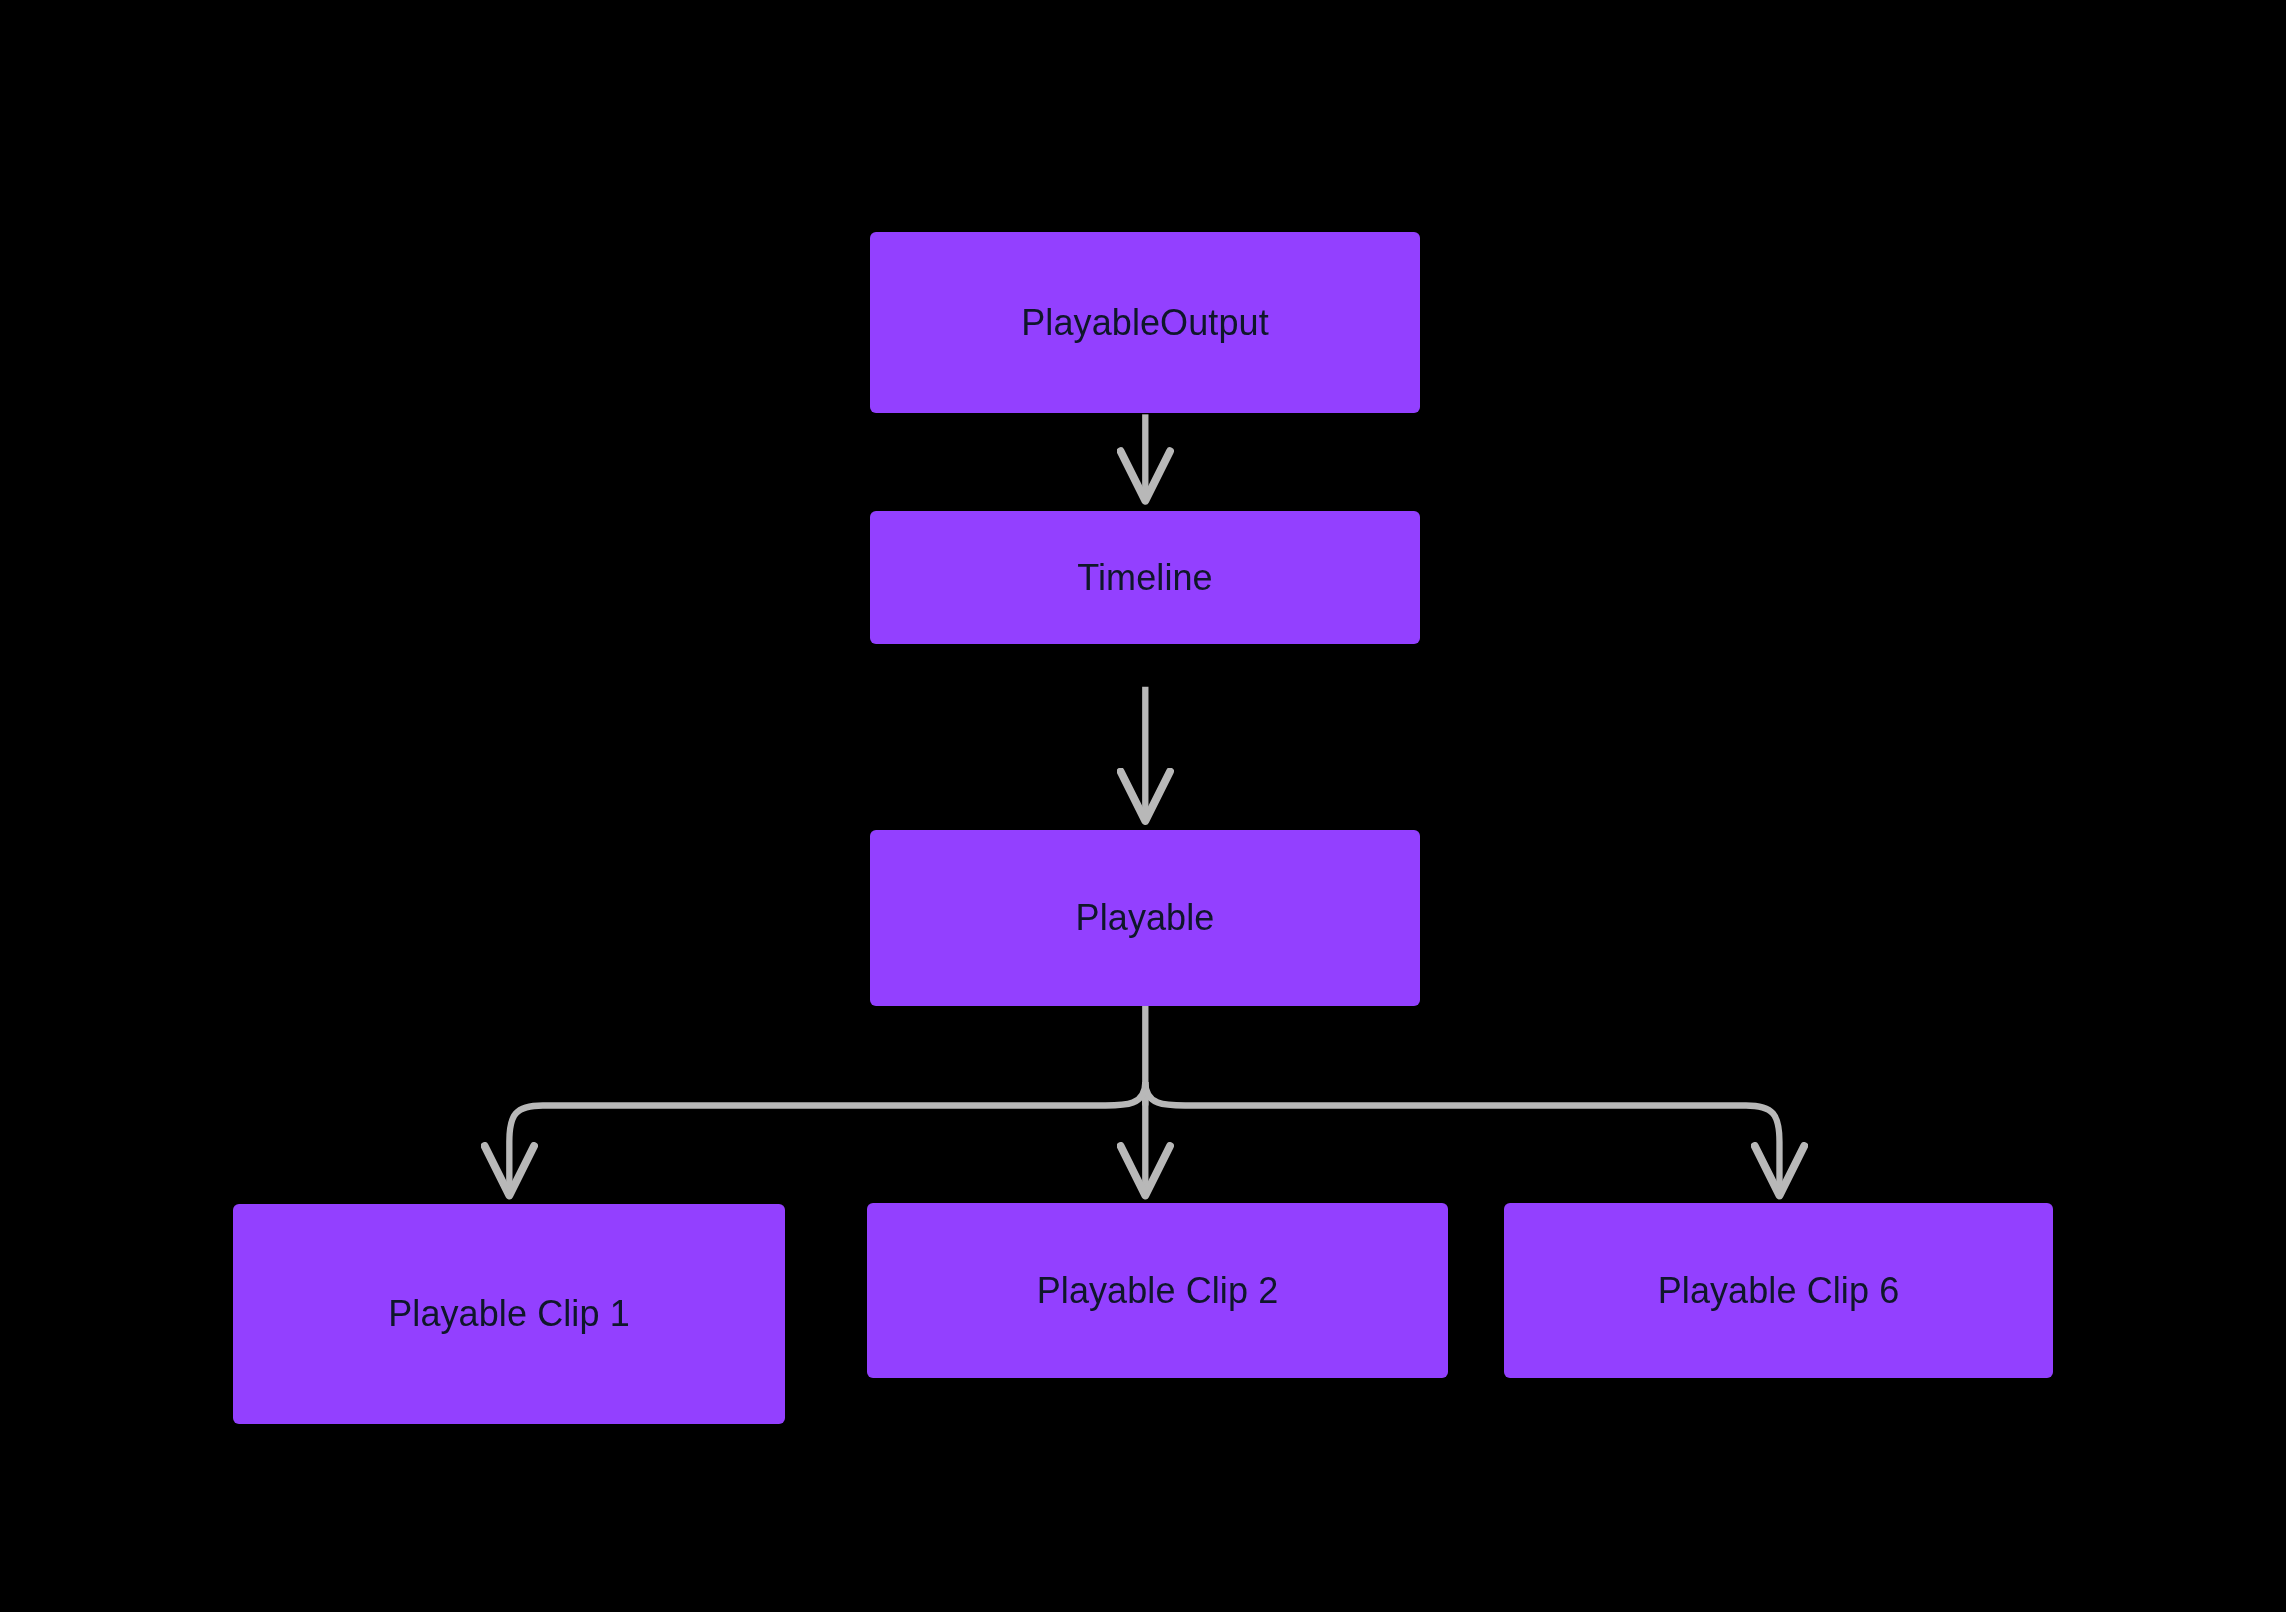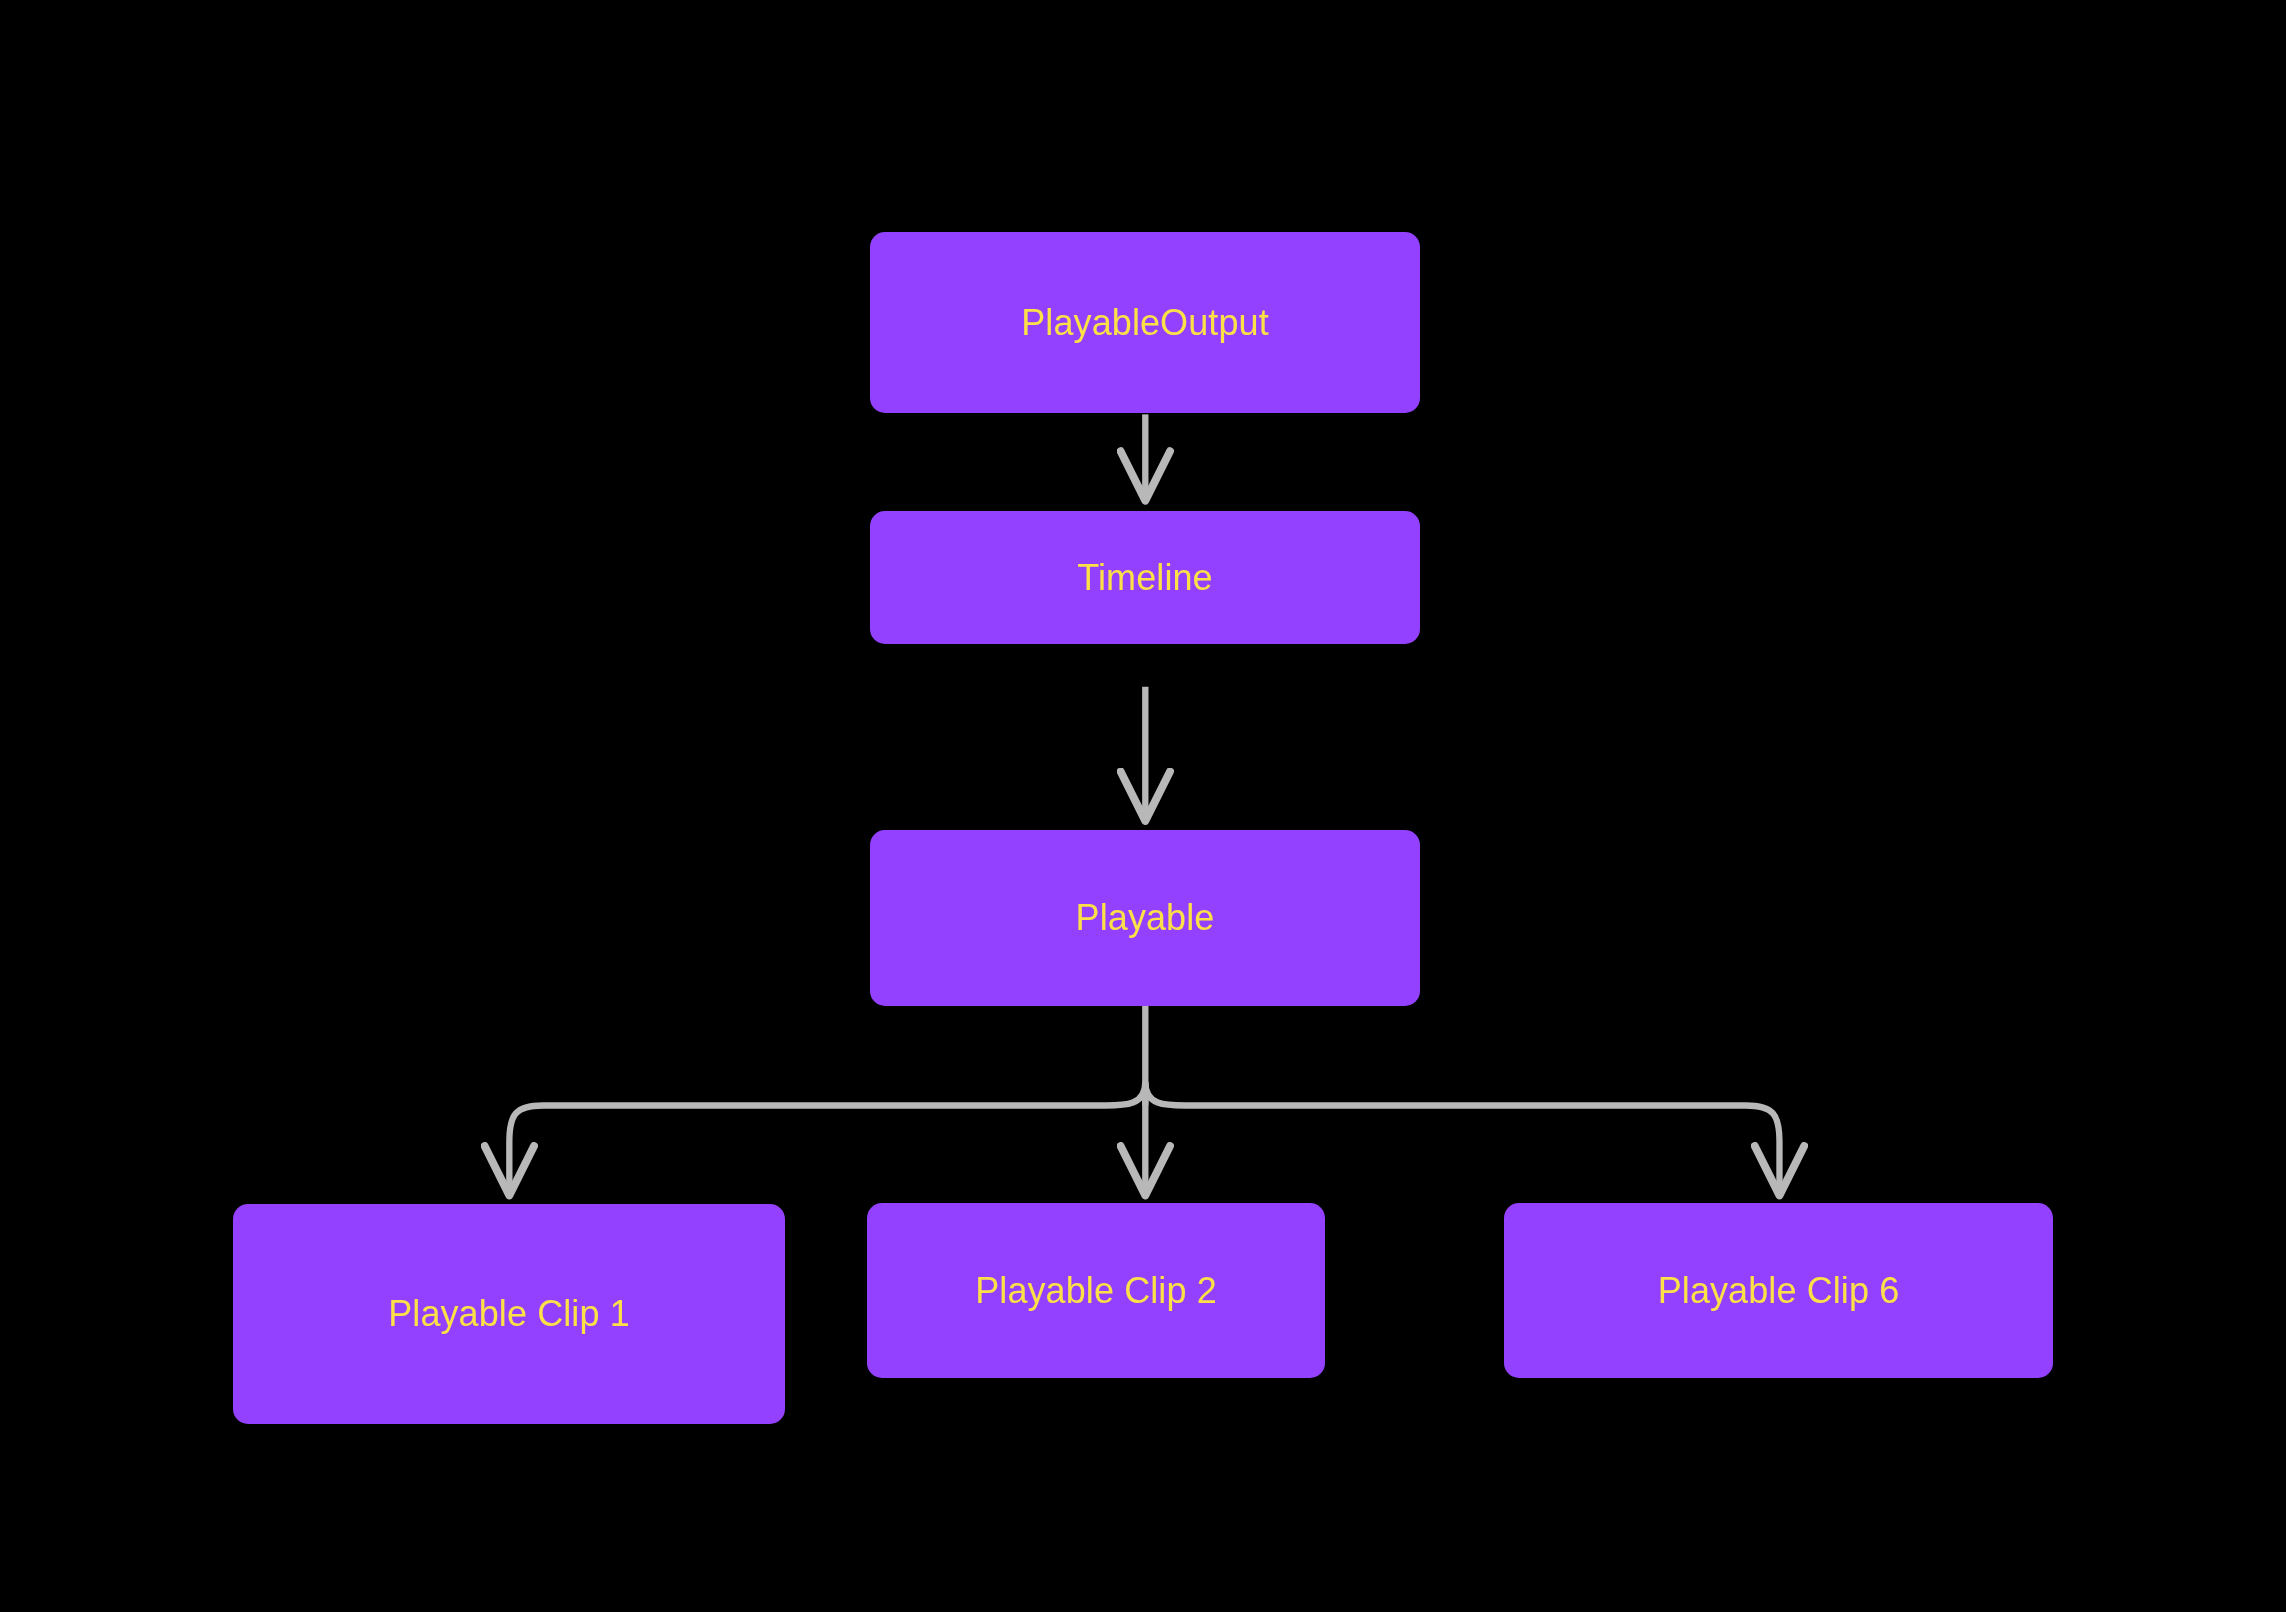--- a/index.html
+++ b/index.html
@@ -27,41 +27,41 @@
     width: 2287px;
     height: 1613px;
     pointer-events: none;
   }
   .node {
     position: absolute;
     box-sizing: border-box;
     display: flex;
     align-items: center;
     justify-content: center;
-    border-radius: 15px;
+    border-radius: 6px;
     background: #9340ff;
-    color: #fde047;
+    color: #0f172a;
     font-size: 36px;
     font-weight: 400;
     letter-spacing: 0.1px;
     line-height: 1;
     text-align: center;
     font-family: "Liberation Sans", sans-serif;
   }
   .node-label {
     display: block;
     white-space: nowrap;
   }
 
   
   #node-playable-output { left: 870px;  top: 232px;  width: 550px; height: 181px; }
   #node-timeline        { left: 870px;  top: 511px;  width: 550px; height: 133px; }
   #node-playable        { left: 870px;  top: 830px;  width: 550px; height: 176px; }
   #node-clip-1          { left: 233px;  top: 1204px; width: 552px; height: 220px; }
-  #node-clip-2          { left: 867px;  top: 1203px; width: 458px; height: 175px; }
+  #node-clip-2          { left: 867px;  top: 1203px; width: 581px; height: 175px; }
   #node-clip-3          { left: 1504px; top: 1203px; width: 549px; height: 175px; }
 </style>
 </head>
 <body>
 
 <div id="canvas">
 
   <svg id="edge-layer" viewBox="0 0 2528 1783" width="2287" height="1613" xmlns="http://www.w3.org/2000/svg">
     <defs>
       <marker id="arrowhead" markerWidth="10" markerHeight="9" refX="8.2" refY="4.5" orient="auto" markerUnits="strokeWidth">

